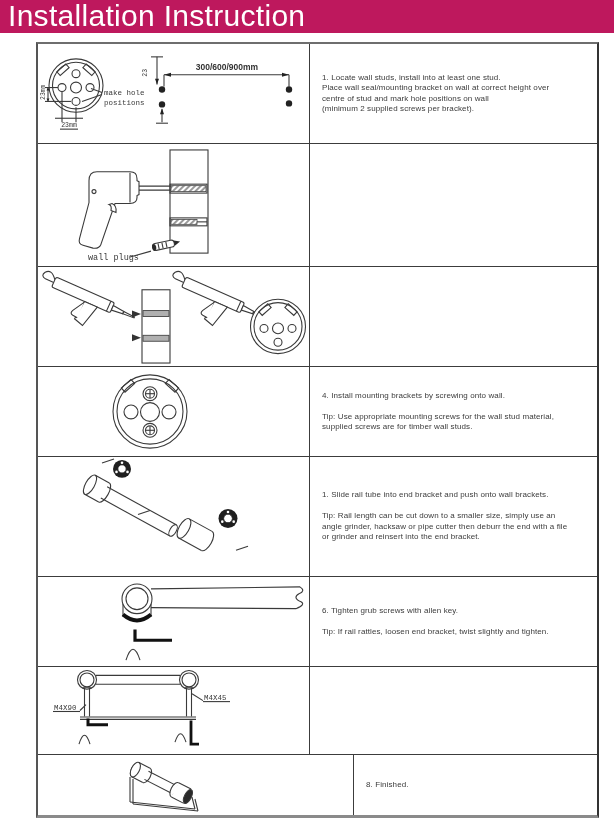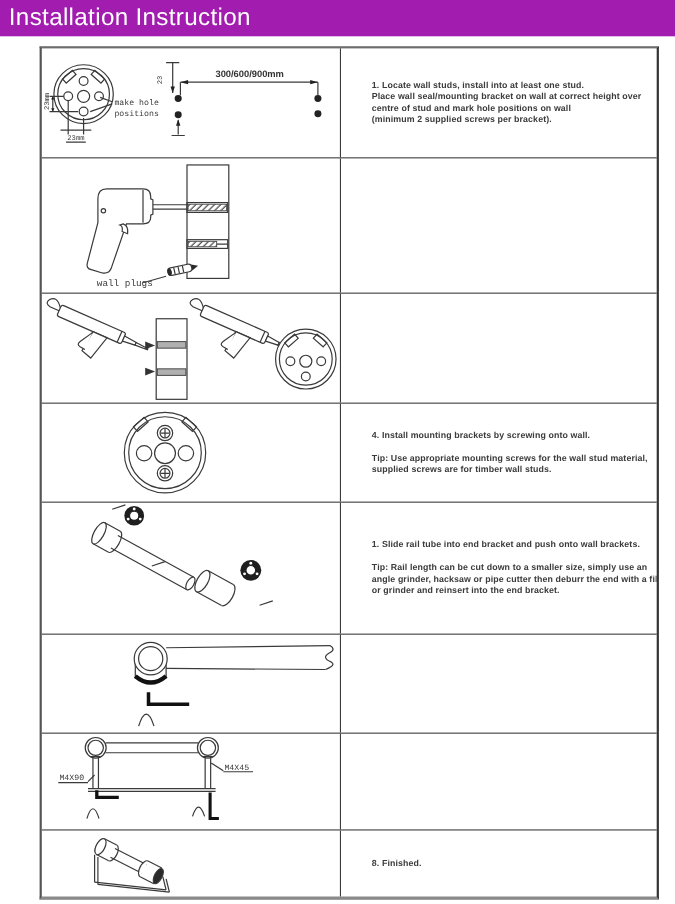--- a/index.html
+++ b/index.html
@@ -1,38 +1,38 @@
 <!DOCTYPE html>
 <html><head>
 <meta charset="utf-8">
 <style>
   html,body{margin:0;padding:0;}
   body{
     width:614px;height:822px;background:#ffffff;position:relative;overflow:hidden;
     font-family:"Liberation Sans",sans-serif;
   }
   .titlebar{
-    position:absolute;left:0;top:0;width:614px;height:33px;background:#a21caf;
-    color:#ffffff;font-size:22px;line-height:32px;padding-left:8px;box-sizing:border-box;
+    position:absolute;left:0;top:0;width:614px;height:33px;background:#be185d;
+    color:#ffffff;font-size:30px;line-height:32px;padding-left:8px;box-sizing:border-box;
     letter-spacing:.3px;
   }
   .table{
     position:absolute;left:36px;top:42px;width:559px;height:771px;background:#fff;
     border-top:2px solid #6e6e6e;border-left:2px solid #555;
     border-right:2px solid #333;border-bottom:3px solid #8a8a8a;
   }
   .row{display:flex;box-sizing:border-box;border-bottom:1px solid #3c3c3c;}
-  .row:last-child{border-bottom:none;}
+  .row:last-child{border-bottom:none;padding-left:44px;}
   .cell{box-sizing:border-box;}
   .cell.diag{width:272px;border-right:1px solid #3c3c3c;overflow:hidden;}
   .cell.diag svg{display:block;}
   .cell.txt{flex:1;display:flex;align-items:center;padding:0 3px 0 12px;overflow:hidden;}
   .steptext{
-    white-space:pre;font-weight:bold;font-size:8px;line-height:10.5px;
-    color:#3b3b3b;letter-spacing:.1px;margin-left:16px;
+    white-space:pre;font-weight:normal;font-size:8px;line-height:10.5px;
+    color:#3b3b3b;letter-spacing:.1px;
   }
   
   .ln{stroke:#3a3a3a;stroke-width:1.1;fill:none;}
   .lnw{stroke:#3a3a3a;stroke-width:1.1;fill:#ffffff;}
   .fdark{fill:#222;stroke:none;}
   .thick{stroke:#111;fill:none;}
   .m{font-family:"Liberation Mono","DejaVu Sans Mono",monospace;font-size:7.5px;fill:#3a3a3a;}
   .m2{font-family:"Liberation Mono","DejaVu Sans Mono",monospace;font-size:8.5px;fill:#3a3a3a;}
   .tiny{font-family:"Liberation Mono","DejaVu Sans Mono",monospace;font-size:6.5px;fill:#3a3a3a;}
   .db{font-family:"Liberation Sans",sans-serif;font-weight:bold;font-size:8.5px;fill:#333;}
@@ -280,20 +280,25 @@
           <line class="ln" x1="85" y1="26" x2="85" y2="40"></line>
             <line class="ln" x1="113" y1="26" x2="113" y2="40"></line>
           <path d="M85,38 Q99,50 113,38" stroke="#111" stroke-width="4" fill="none"></path>
           <circle class="lnw" cx="99" cy="22" r="15"></circle>
             <circle class="ln" cx="99" cy="22" r="11"></circle>
         </g>
         <path class="thick" stroke-width="3.2" d="M97,53 L97,64 L134,64"></path>
         <path class="ln" d="M88,84 Q95,62 102,84"></path>
       </svg>
     </div>
+    <div class="cell txt">
+      <div class="steptext">6. Tighten grub screws with allen key.
+
+Tip: If rail rattles, loosen end bracket, twist slightly and tighten.</div>
+    </div>
   </div>
 
   <div class="row" style="height:88px">
     <div class="cell diag">
       <svg width="272" height="87" viewBox="0 0 272 88" preserveAspectRatio="none">
         <g class="ln">
           <circle cx="49" cy="13" r="9.5"></circle>
             <circle cx="49" cy="13" r="7"></circle>
           <circle cx="151" cy="13" r="9.5"></circle>
             <circle cx="151" cy="13" r="7"></circle>

